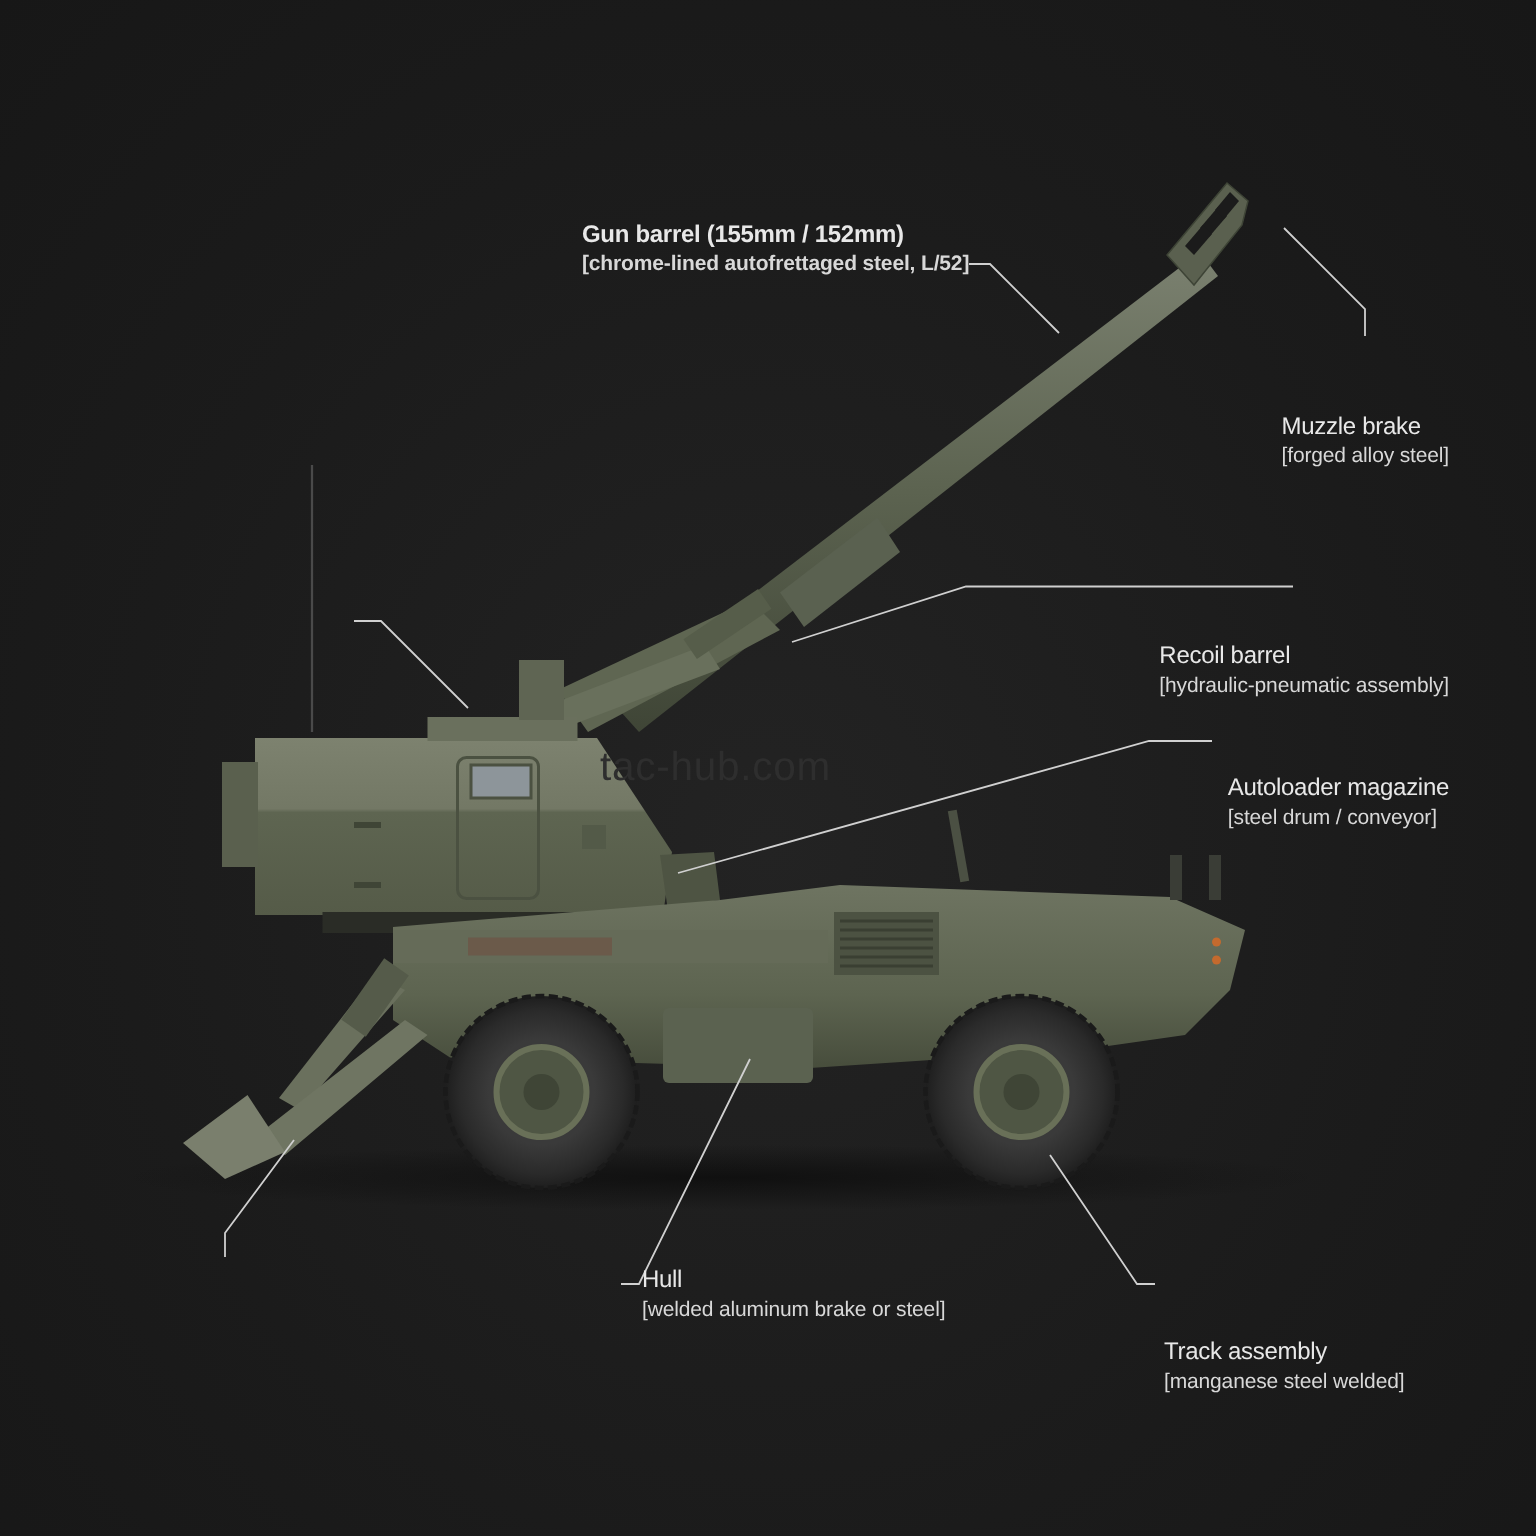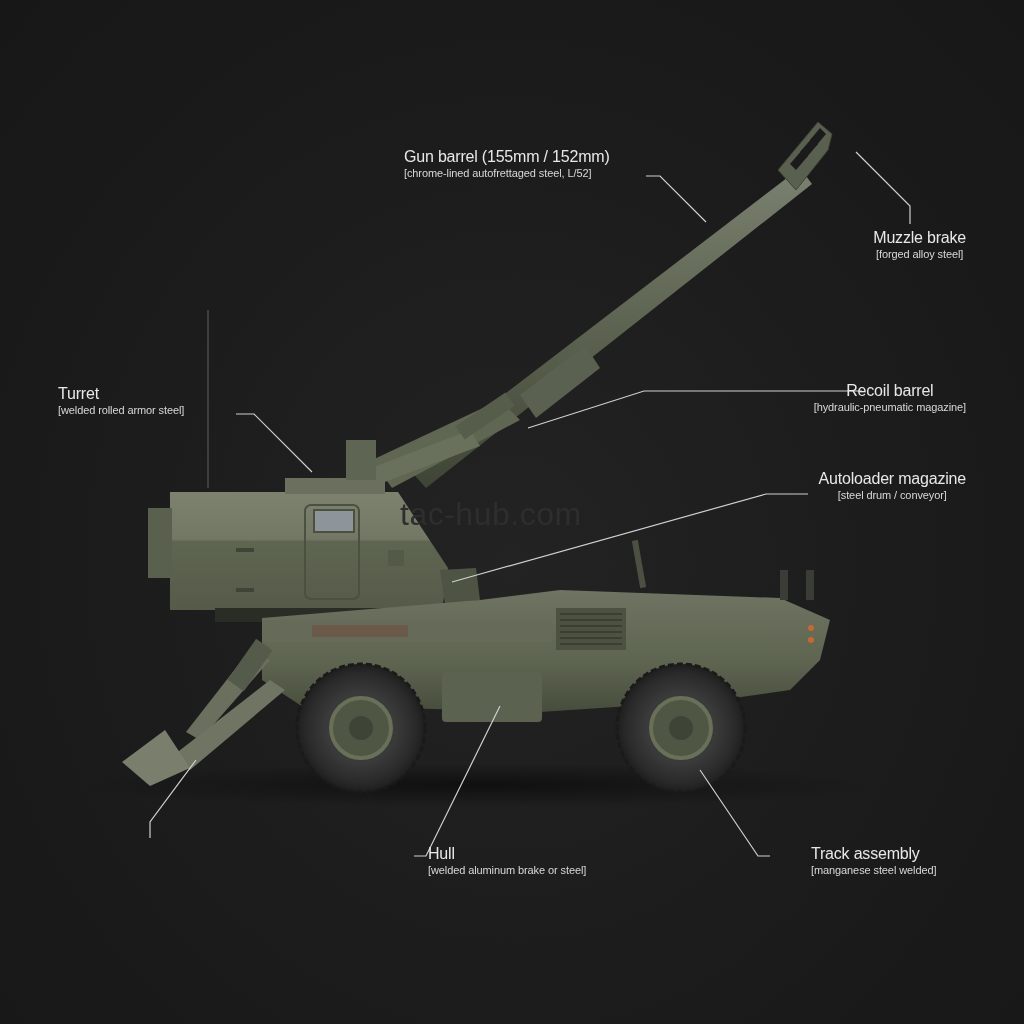--- a/index.html
+++ b/index.html
@@ -1,23 +1,23 @@
 <!DOCTYPE html>
 <html><head>
 <meta charset="utf-8">
 <style>
   html,body{margin:0;padding:0;}
   body{width:1024px;height:1024px;background:#1c1c1c;overflow:hidden;position:relative;font-family:"Liberation Sans","DejaVu Sans",sans-serif;}
   #stage{position:absolute;left:0;top:0;width:1024px;height:1024px;background:radial-gradient(ellipse at 50% 55%, #232323 0%, #1b1b1b 60%, #171717 100%);}
   svg#art{position:absolute;left:0;top:0;}
   .label{position:absolute;color:#e8e8e8;line-height:1.18;white-space:nowrap;}
   .label .t{font-size:16px;display:block;letter-spacing:-0.2px;}
-  .label .s{font-size:11px;display:block;color:#d8d8d8;letter-spacing:-0.1px;}
-  .right{text-align:center;}
-  .wm{position:absolute;left:400px;top:496px;font-size:32px;color:#2e2e2e;letter-spacing:0.5px;}
+  .label .s{font-size:14px;display:block;color:#d8d8d8;letter-spacing:-0.1px;}
+  .right{text-align:left;margin-top:47px;}
+  .wm{position:absolute;left:400px;top:496px;font-size:27px;color:#2e2e2e;letter-spacing:0.5px;}
 </style>
 </head>
 <body>
 
 <div id="stage">
 
 <svg id="art" width="1024" height="1024" viewBox="0 0 1024 1024">
   <defs>
     <linearGradient id="barrelG" x1="0" y1="0" x2="0" y2="1">
       <stop offset="0" stop-color="#7b8170"></stop>
@@ -124,49 +124,45 @@
     <polyline points="862,391 644,391 528,428"></polyline>
     <polyline points="808,494 766,494 452,582"></polyline>
     <polyline points="150,838 150,822 196,760"></polyline>
     <polyline points="414,856 426,856 500,706"></polyline>
     <polyline points="770,856 758,856 700,770"></polyline>
   </g>
 </svg>
 
 <div class="wm">tac-hub.com</div>
 
-<div class="label" style="left:404px;top:148px;">
+<div class="label" style="left:388px;top:148px;font-weight:bold;">
   <span class="t">Gun barrel (155mm / 152mm)</span>
   <span class="s">[chrome-lined autofrettaged steel, L/52]</span>
 </div>
 
 <div class="label right" style="right:58px;top:229px;">
   <span class="t">Muzzle brake</span>
   <span class="s">[forged alloy steel]</span>
 </div>
 
-<div class="label" style="left:58px;top:385px;">
-  <span class="t">Turret</span>
-  <span class="s">[welded rolled armor steel]</span>
-</div>
 
 <div class="label right" style="right:58px;top:382px;">
   <span class="t">Recoil barrel</span>
-  <span class="s">[hydraulic-pneumatic magazine]</span>
+  <span class="s">[hydraulic-pneumatic assembly]</span>
 </div>
 
 <div class="label right" style="right:58px;top:470px;">
   <span class="t">Autoloader magazine</span>
   <span class="s">[steel drum / conveyor]</span>
 </div>
 
 
 <div class="label" style="left:428px;top:845px;">
   <span class="t">Hull</span>
   <span class="s">[welded aluminum brake or steel]</span>
 </div>
 
-<div class="label" style="left:776px;top:845px;margin-left:35px;">
+<div class="label" style="left:776px;top:893px;">
   <span class="t">Track assembly</span>
   <span class="s">[manganese steel welded]</span>
 </div>
 
 </div>
 
 </body></html>

